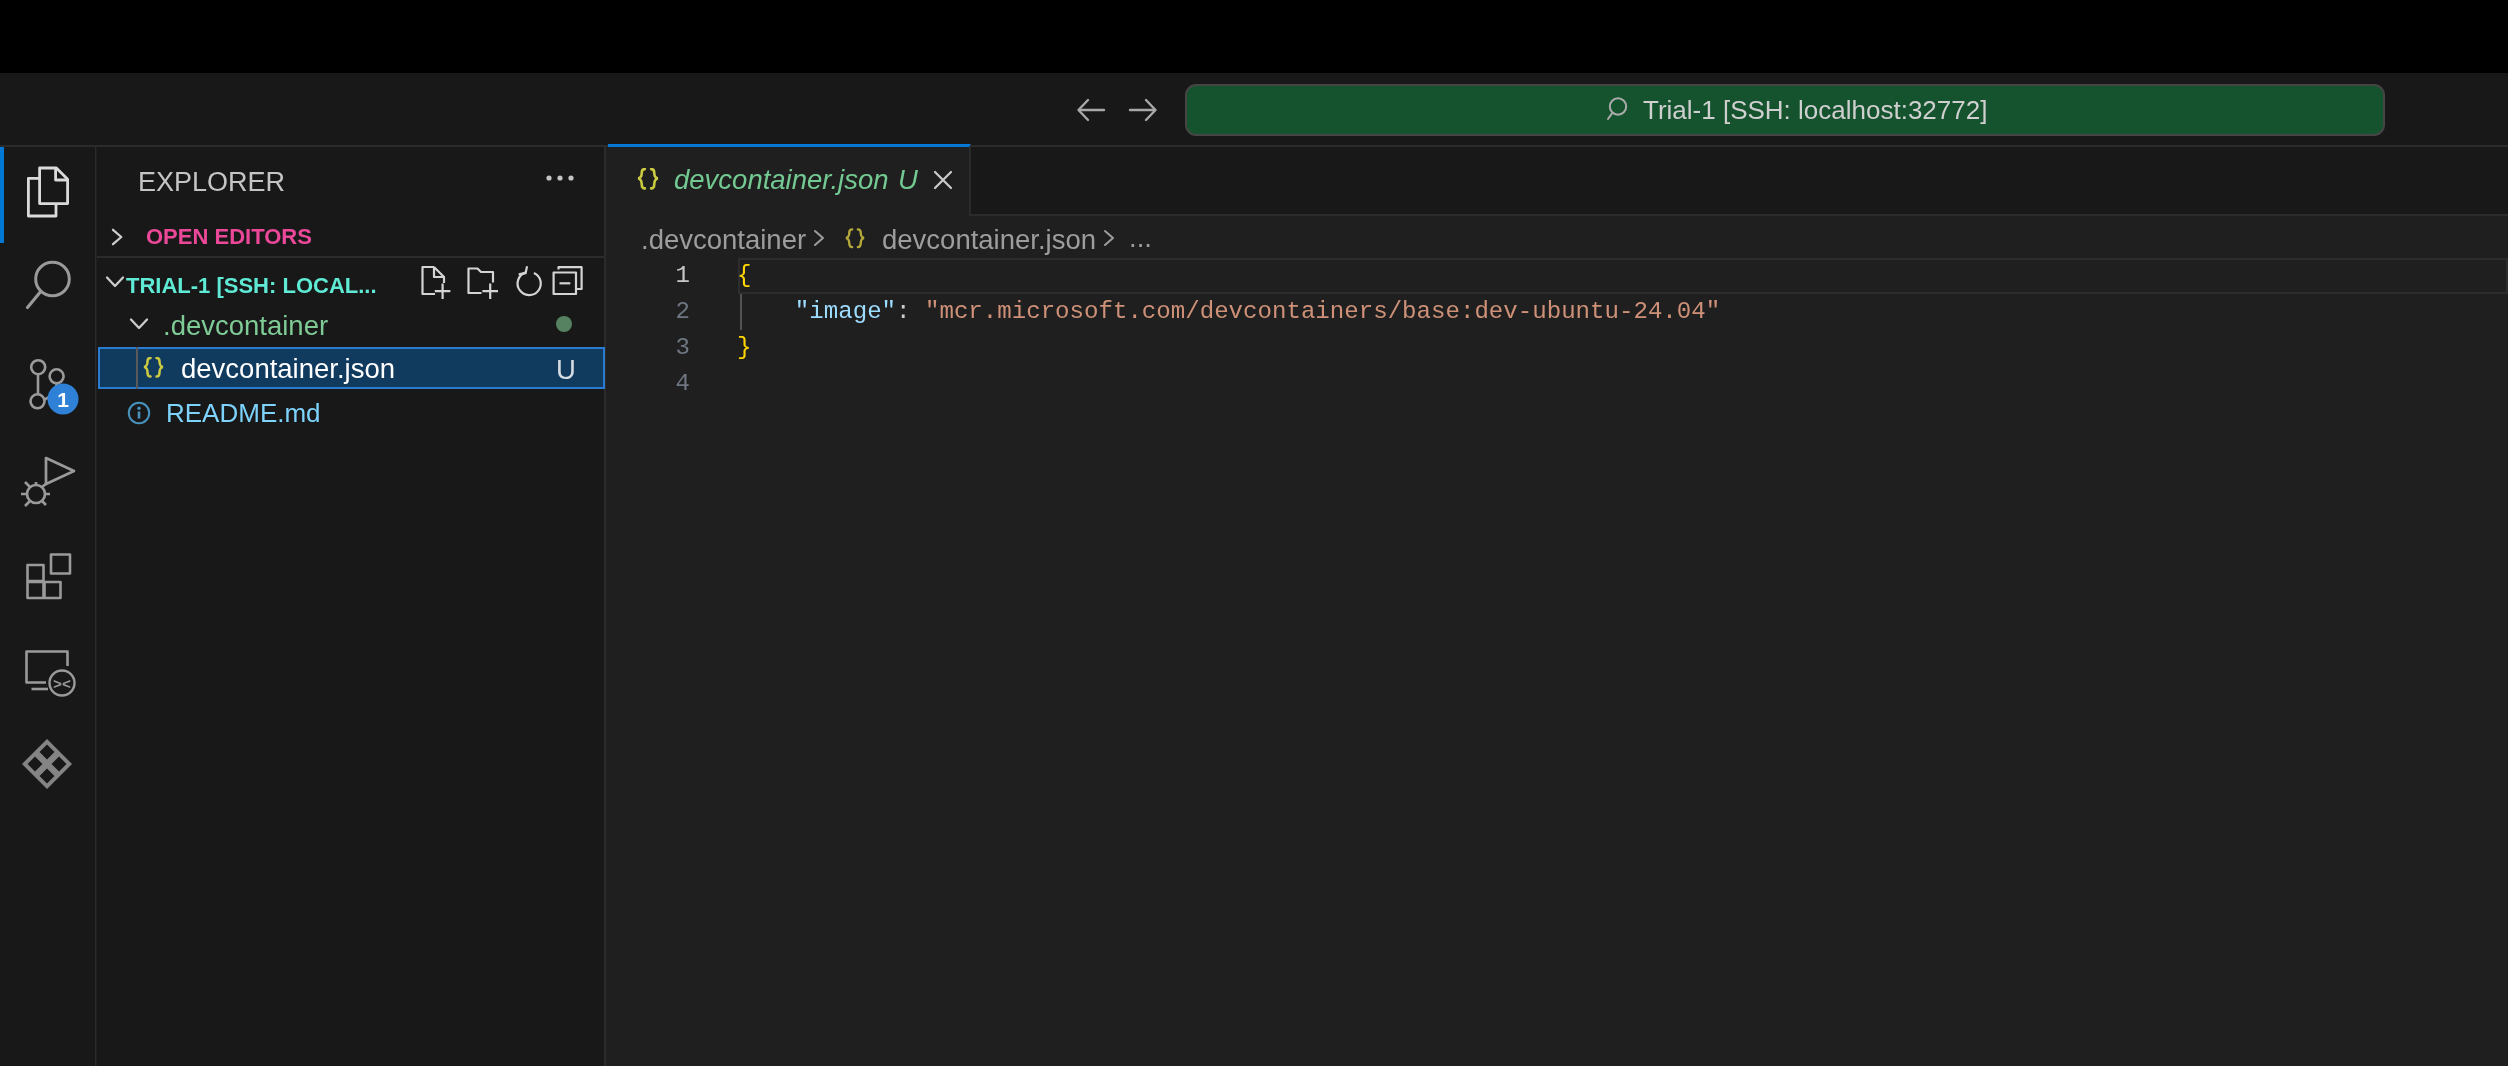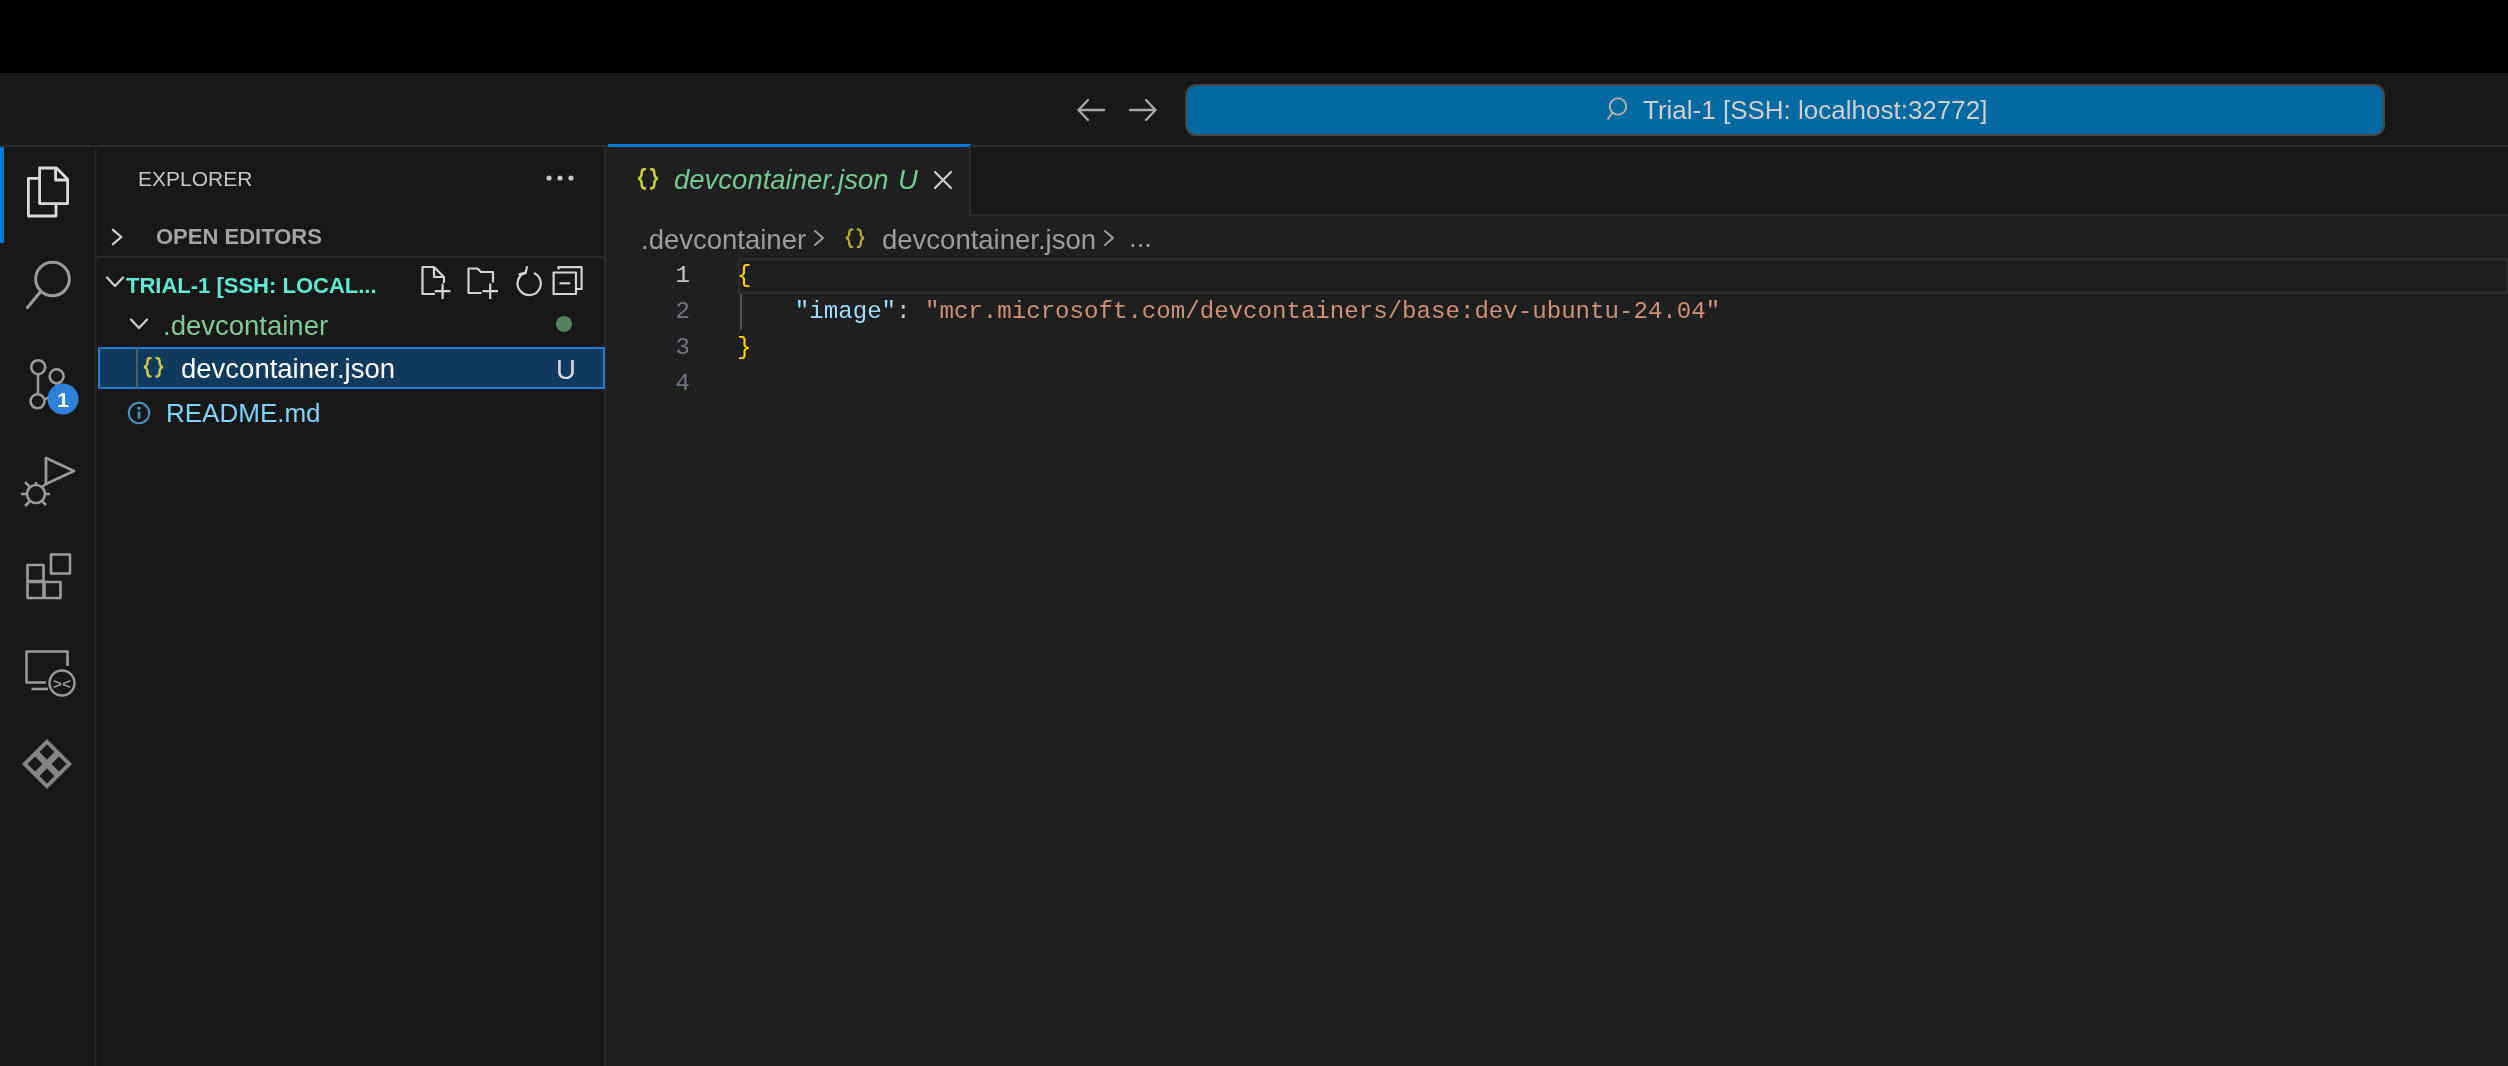--- a/index.html
+++ b/index.html
@@ -21,21 +21,21 @@
         <path d="M15 6 L5.5 16 L15 26"></path>
     </g>
   </svg>
   <svg class="abs" style="left:1125px;top:21px;" width="36" height="32" viewBox="0 0 36 32">
     <g stroke="#a8a8a8" stroke-width="2.4" fill="none" stroke-linecap="round" stroke-linejoin="round">
       <path d="M5 16 H30"></path>
         <path d="M21 6 L30.5 16 L21 26"></path>
     </g>
   </svg>
 
-  <div class="abs" style="left:1185px;top:11px;width:1200px;height:52px;background:#0369a1;border:2px solid #454545;border-radius:11px;">
+  <div class="abs" style="left:1185px;top:11px;width:1200px;height:52px;background:#14532d;border:2px solid #454545;border-radius:11px;">
     <svg class="abs" style="left:417px;top:10px;" width="27" height="28" viewBox="0 0 27 28">
       <circle cx="14" cy="10.5" r="8.2" stroke="#ababab" stroke-width="2" fill="none"></circle>
       <path d="M8.2 17.2 L4 23" stroke="#ababab" stroke-width="2" fill="none" stroke-linecap="round"></path>
     </svg>
     <div class="abs" style="left:456px;top:9px;font-size:26px;color:#cfcfcf;">Trial-1 [SSH: localhost:32772]</div>
   </div>
 </div>
 
 <div class="abs" style="left:0;top:147px;width:96px;height:919px;background:#181818;border-right:1.5px solid #2b2b2b;">
   <div class="abs" style="left:0;top:0;width:4px;height:96px;background:#0078d4;"></div>
@@ -97,31 +97,31 @@
   <g fill="#181818">
     <path d="M25 5.5 L32.5 13 L25 20.5 L17.5 13 Z"></path>
     <path d="M37 17.5 L44.5 25 L37 32.5 L29.5 25 Z"></path>
     <path d="M25 29.5 L32.5 37 L25 44.5 L17.5 37 Z"></path>
     <path d="M13 17.5 L20.5 25 L13 32.5 L5.5 25 Z"></path>
   </g>
 </svg>
 
 <div class="abs" style="left:97px;top:147px;width:509px;height:919px;background:#181818;border-right:2px solid #2b2b2b;"></div>
 
-<div class="abs" style="left:138px;top:167px;font-size:21px;color:#c5c5c5;">EXPLORER</div>
+<div class="abs" style="left:138px;top:167px;font-size:27px;color:#c5c5c5;">EXPLORER</div>
 <svg class="abs" style="left:542px;top:170px;" width="36" height="16" viewBox="0 0 36 16">
   <circle cx="7" cy="8" r="2.6" fill="#c5c5c5"></circle>
     <circle cx="18" cy="8" r="2.6" fill="#c5c5c5"></circle>
     <circle cx="29" cy="8" r="2.6" fill="#c5c5c5"></circle>
 </svg>
 
 <svg class="abs" style="left:107px;top:227px;" width="20" height="20" viewBox="0 0 20 20">
   <path d="M6 2.8 L14.3 10 L6 17.2" stroke="#cccccc" stroke-width="2.3" fill="none" stroke-linejoin="round" stroke-linecap="round"></path>
 </svg>
-<div class="abs" style="left:156px;top:224px;font-size:22px;font-weight:bold;color:#a3a3a3;">OPEN EDITORS</div>
+<div class="abs" style="left:146px;top:224px;font-size:22px;font-weight:bold;color:#ec4899;">OPEN EDITORS</div>
 
 <div class="abs" style="left:97px;top:256px;width:509px;height:2px;background:#2b2b2b;"></div>
 
 <svg class="abs" style="left:104px;top:272px;" width="22" height="20" viewBox="0 0 22 20">
   <path d="M3 5.5 L11 14 L19 5.5" stroke="#cccccc" stroke-width="2.3" fill="none" stroke-linejoin="round" stroke-linecap="round"></path>
 </svg>
 <div class="abs" style="left:126px;top:273px;font-size:22px;font-weight:bold;color:#5eead4;">TRIAL-1 [SSH: LOCAL...</div>
 
 <svg class="abs" style="left:415px;top:260px;" width="185" height="45" viewBox="0 0 185 45">
   <g stroke="#d4d4d4" stroke-width="2.2" fill="none" stroke-linejoin="round">

